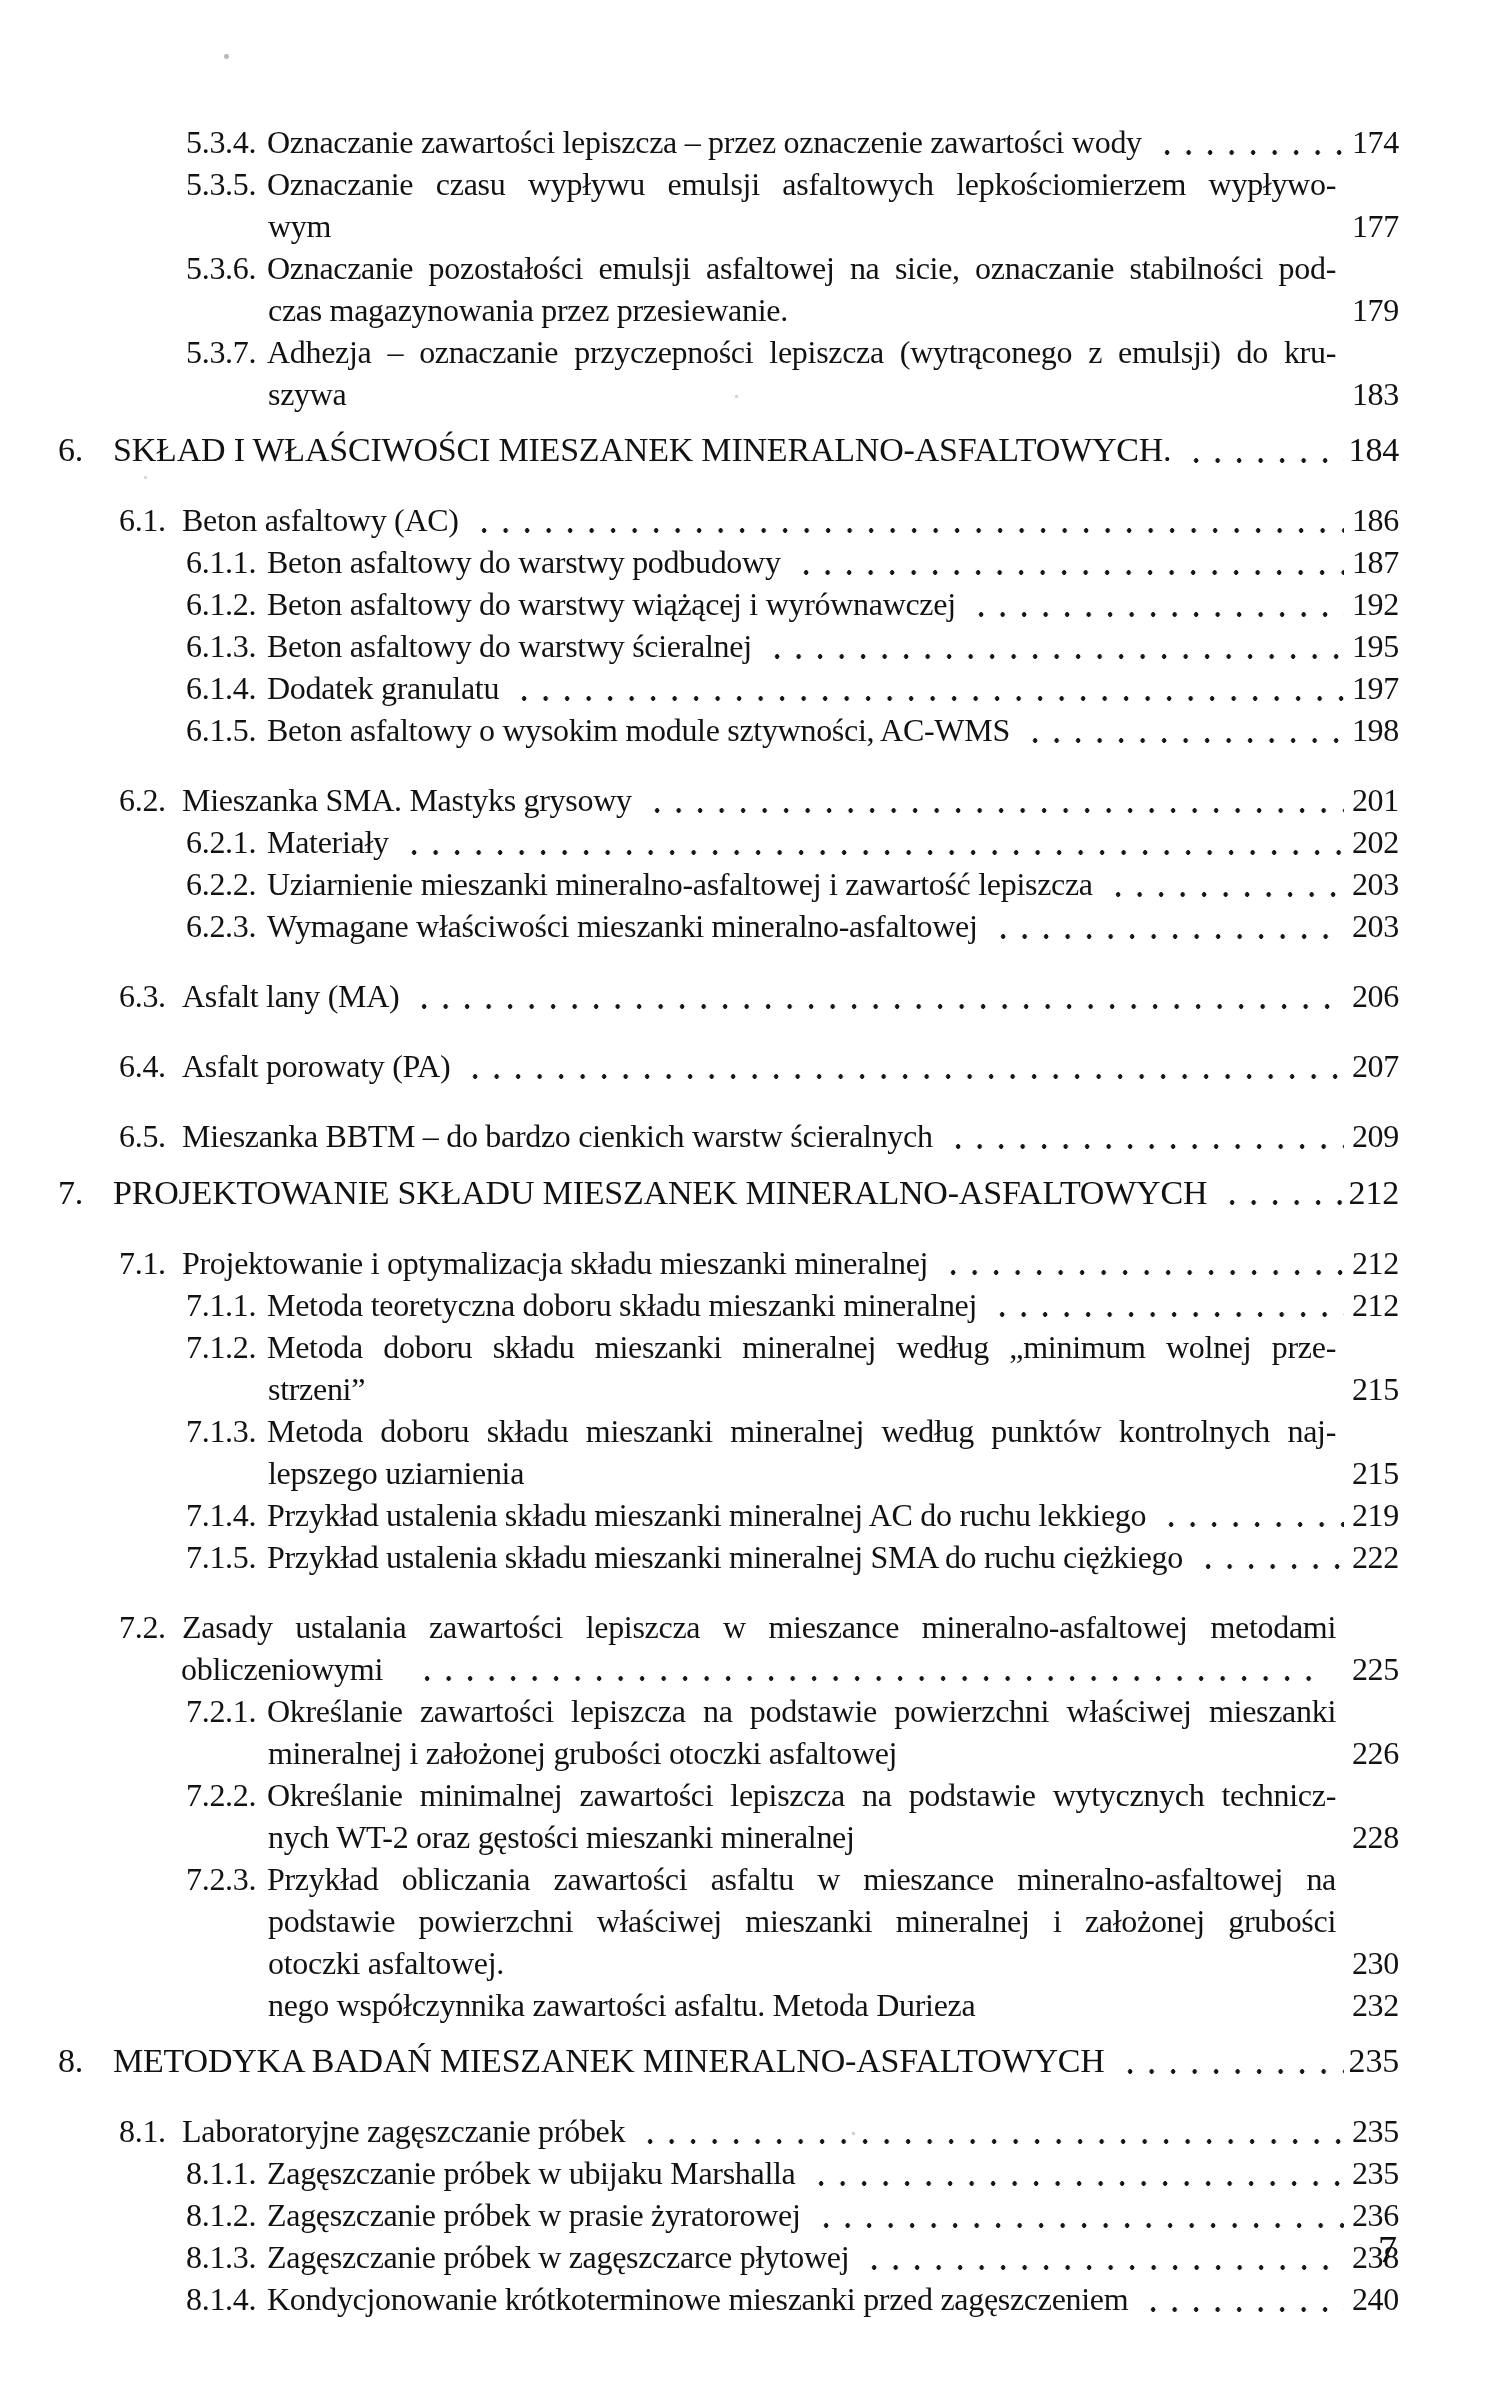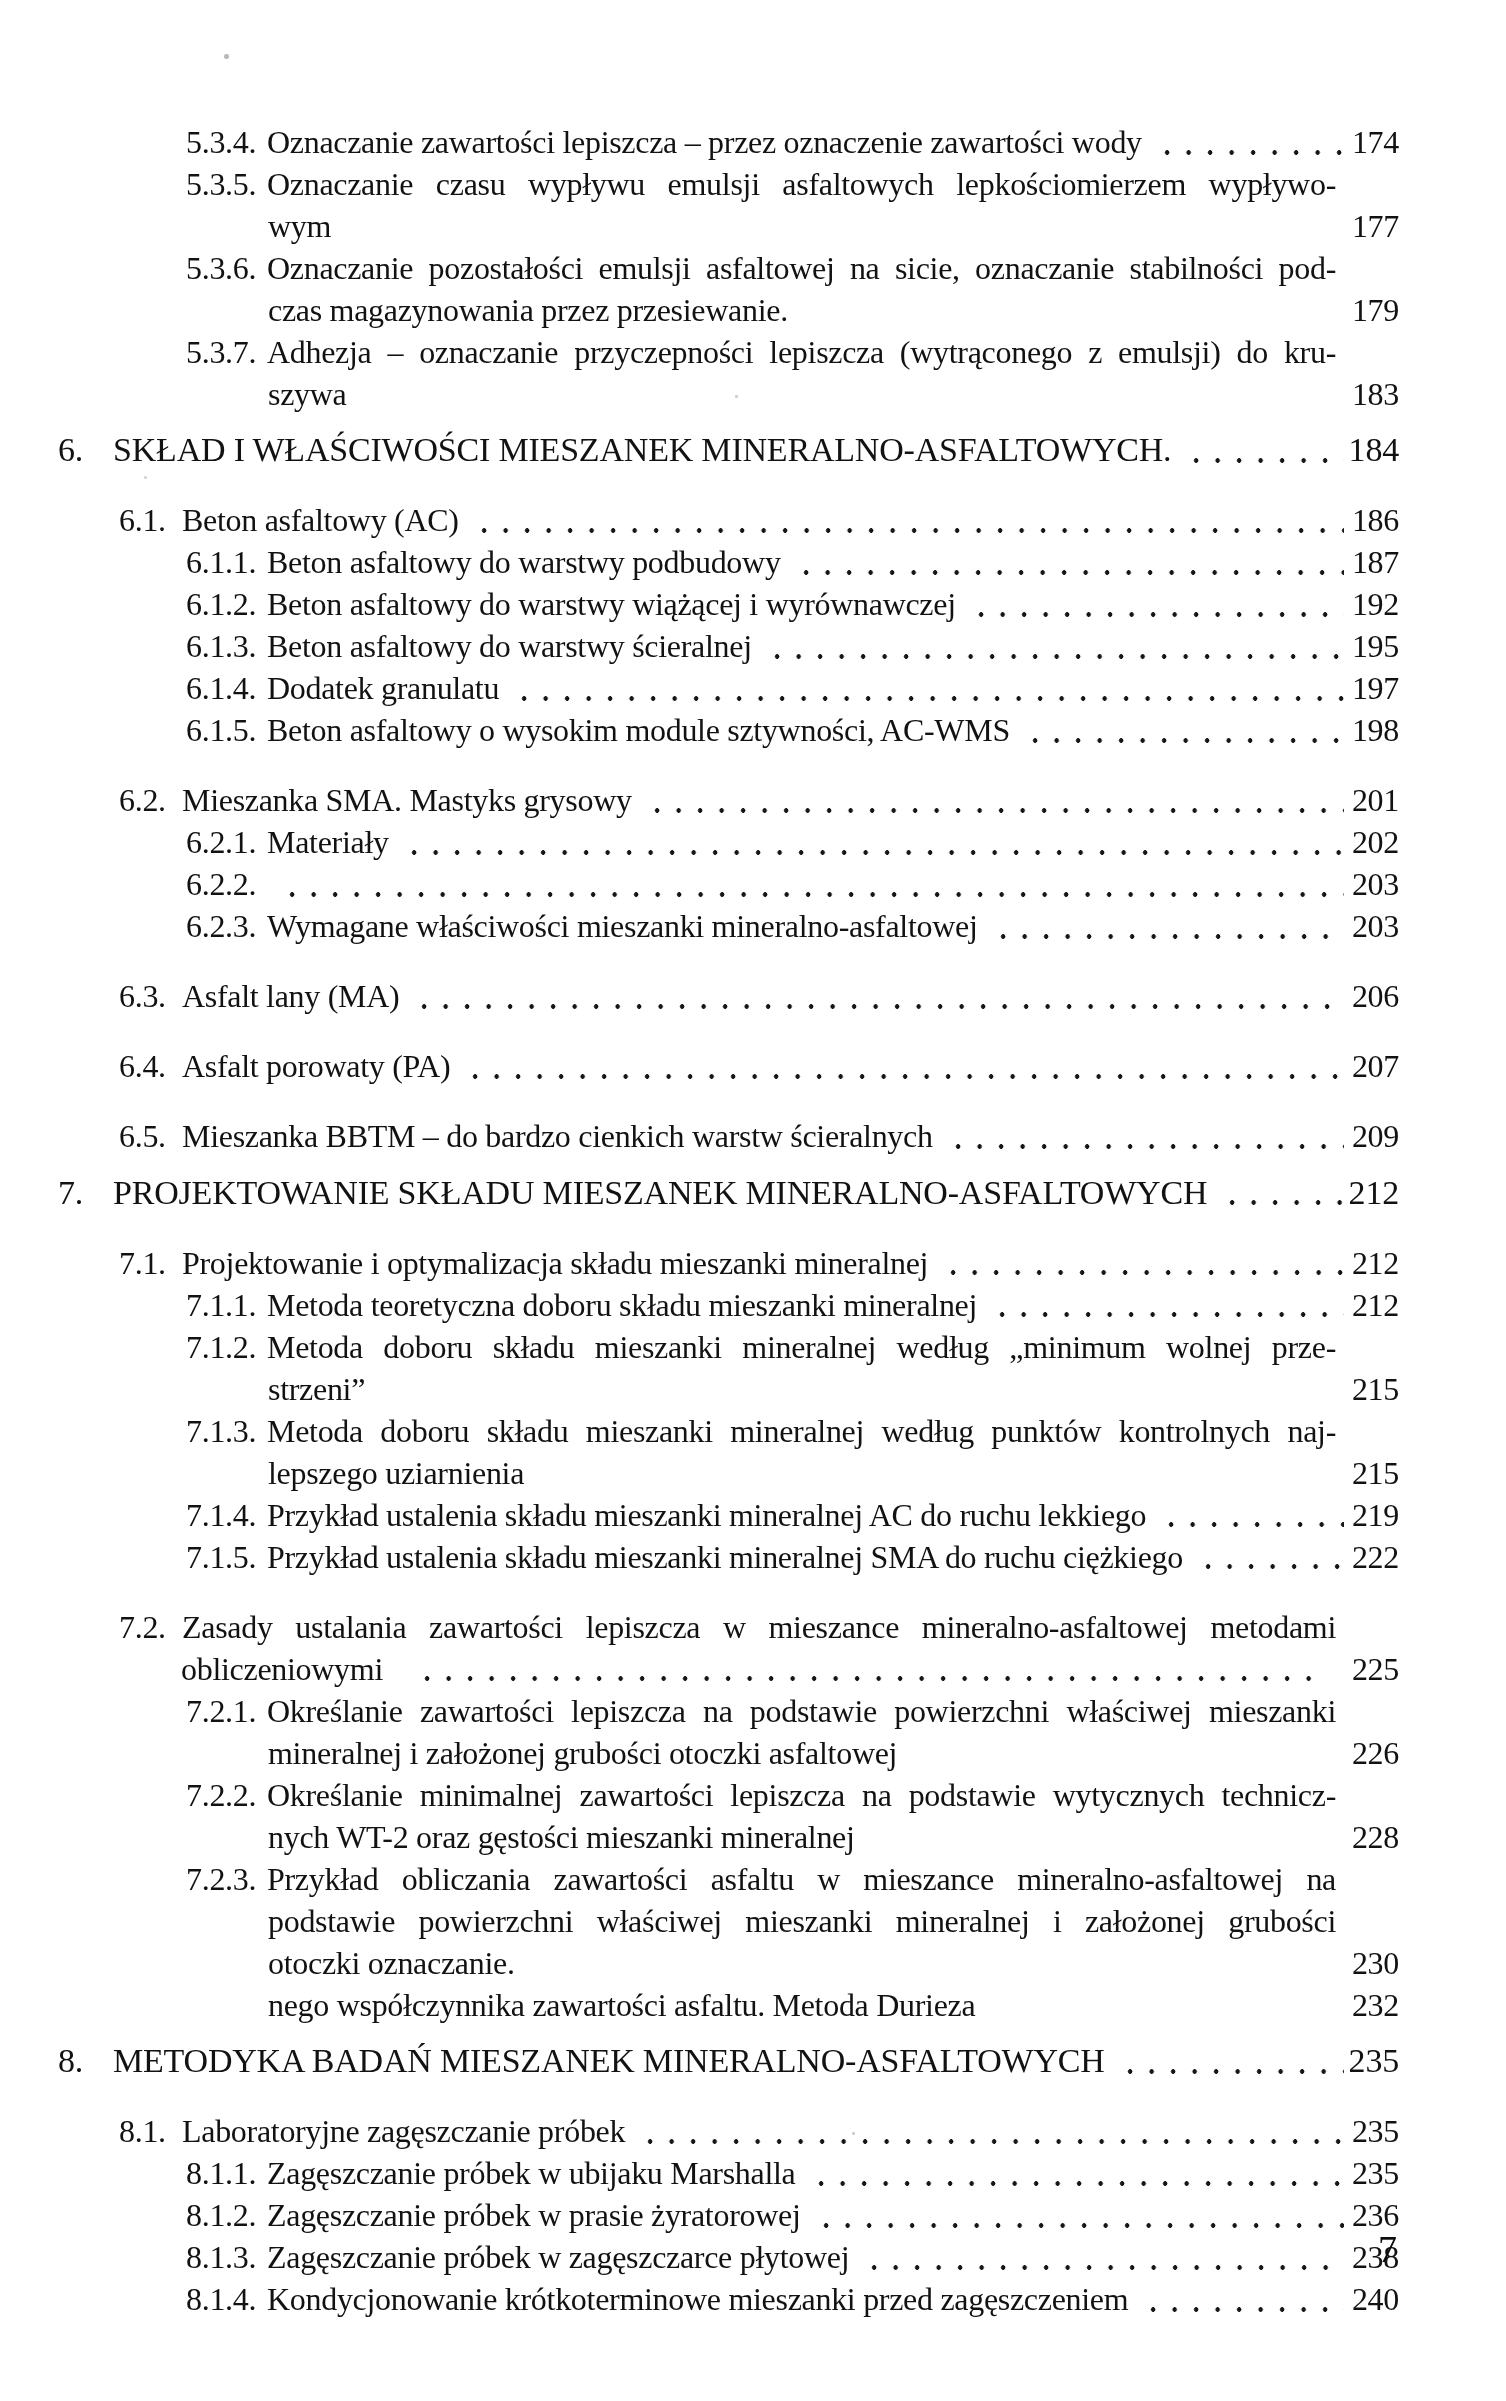--- a/index.html
+++ b/index.html
@@ -98,21 +98,21 @@
       <div class="row cont2"><span class="txt">szywa</span><span class="leader"></span><span class="pg">183</span></div>
       <div class="row chapter gap"><span class="lbl">6.</span><span class="txt">SKŁAD I WŁAŚCIWOŚCI MIESZANEK MINERALNO-ASFALTOWYCH.</span><span class="leader"></span><span class="pg">184</span></div>
       <div class="row l1"><span class="lbl">6.1.</span><span class="txt">Beton asfaltowy (AC)</span><span class="leader"></span><span class="pg">186</span></div>
       <div class="row l2"><span class="lbl">6.1.1.</span><span class="txt">Beton asfaltowy do warstwy podbudowy</span><span class="leader"></span><span class="pg">187</span></div>
       <div class="row l2"><span class="lbl">6.1.2.</span><span class="txt">Beton asfaltowy do warstwy wiążącej i wyrównawczej</span><span class="leader"></span><span class="pg">192</span></div>
       <div class="row l2"><span class="lbl">6.1.3.</span><span class="txt">Beton asfaltowy do warstwy ścieralnej</span><span class="leader"></span><span class="pg">195</span></div>
       <div class="row l2"><span class="lbl">6.1.4.</span><span class="txt">Dodatek granulatu</span><span class="leader"></span><span class="pg">197</span></div>
       <div class="row l2"><span class="lbl">6.1.5.</span><span class="txt">Beton asfaltowy o wysokim module sztywności, AC-WMS</span><span class="leader"></span><span class="pg">198</span></div>
       <div class="row l1"><span class="lbl">6.2.</span><span class="txt">Mieszanka SMA. Mastyks grysowy</span><span class="leader"></span><span class="pg">201</span></div>
       <div class="row l2"><span class="lbl">6.2.1.</span><span class="txt">Materiały</span><span class="leader"></span><span class="pg">202</span></div>
-      <div class="row l2"><span class="lbl">6.2.2.</span><span class="leader"></span><span class="pg">203</span></div>
+      <div class="row l2"><span class="lbl">6.2.2.</span><span class="txt">Uziarnienie mieszanki mineralno-asfaltowej i zawartość lepiszcza</span><span class="leader"></span><span class="pg">203</span></div>
       <div class="row l2"><span class="lbl">6.2.3.</span><span class="txt">Wymagane właściwości mieszanki mineralno-asfaltowej</span><span class="leader"></span><span class="pg">203</span></div>
       <div class="row l1"><span class="lbl">6.3.</span><span class="txt">Asfalt lany (MA)</span><span class="leader"></span><span class="pg">206</span></div>
       <div class="row l1"><span class="lbl">6.4.</span><span class="txt">Asfalt porowaty (PA)</span><span class="leader"></span><span class="pg">207</span></div>
       <div class="row l1"><span class="lbl">6.5.</span><span class="txt">Mieszanka BBTM – do bardzo cienkich warstw ścieralnych</span><span class="leader"></span><span class="pg">209</span></div>
       <div class="row chapter gap"><span class="lbl">7.</span><span class="txt">PROJEKTOWANIE SKŁADU MIESZANEK MINERALNO-ASFALTOWYCH</span><span class="leader"></span><span class="pg">212</span></div>
       <div class="row l1"><span class="lbl">7.1.</span><span class="txt">Projektowanie i optymalizacja składu mieszanki mineralnej</span><span class="leader"></span><span class="pg">212</span></div>
       <div class="row l2"><span class="lbl">7.1.1.</span><span class="txt">Metoda teoretyczna doboru składu mieszanki mineralnej</span><span class="leader"></span><span class="pg">212</span></div>
       <div class="row l2 just"><span class="lbl">7.1.2.</span><span class="txt">Metoda doboru składu mieszanki mineralnej według „minimum wolnej prze-</span></div>
       <div class="row cont2"><span class="txt">strzeni”</span><span class="leader"></span><span class="pg">215</span></div>
       <div class="row l2 just"><span class="lbl">7.1.3.</span><span class="txt">Metoda doboru składu mieszanki mineralnej według punktów kontrolnych naj-</span></div>
@@ -120,21 +120,21 @@
       <div class="row l2"><span class="lbl">7.1.4.</span><span class="txt">Przykład ustalenia składu mieszanki mineralnej AC do ruchu lekkiego</span><span class="leader"></span><span class="pg">219</span></div>
       <div class="row l2"><span class="lbl">7.1.5.</span><span class="txt">Przykład ustalenia składu mieszanki mineralnej SMA do ruchu ciężkiego</span><span class="leader"></span><span class="pg">222</span></div>
       <div class="row l1 just"><span class="lbl">7.2.</span><span class="txt">Zasady ustalania zawartości lepiszcza w mieszance mineralno-asfaltowej metodami</span></div>
       <div class="row cont1"><span class="txt">obliczeniowymi</span><span class="leader"></span><span class="pg">225</span></div>
       <div class="row l2 just"><span class="lbl">7.2.1.</span><span class="txt">Określanie zawartości lepiszcza na podstawie powierzchni właściwej mieszanki</span></div>
       <div class="row cont2"><span class="txt">mineralnej i założonej grubości otoczki asfaltowej</span><span class="leader"></span><span class="pg">226</span></div>
       <div class="row l2 just"><span class="lbl">7.2.2.</span><span class="txt">Określanie minimalnej zawartości lepiszcza na podstawie wytycznych technicz-</span></div>
       <div class="row cont2"><span class="txt">nych WT-2 oraz gęstości mieszanki mineralnej</span><span class="leader"></span><span class="pg">228</span></div>
       <div class="row l2 just"><span class="lbl">7.2.3.</span><span class="txt">Przykład obliczania zawartości asfaltu w mieszance mineralno-asfaltowej na</span></div>
       <div class="row cont2 just"><span class="txt">podstawie powierzchni właściwej mieszanki mineralnej i założonej grubości</span></div>
-      <div class="row cont2"><span class="txt">otoczki oznaczanie.</span><span class="leader"></span><span class="pg">230</span></div>
+      <div class="row cont2"><span class="txt">otoczki asfaltowej.</span><span class="leader"></span><span class="pg">230</span></div>
       <div class="row cont2"><span class="txt">nego współczynnika zawartości asfaltu. Metoda Durieza</span><span class="leader"></span><span class="pg">232</span></div>
       <div class="row chapter gap"><span class="lbl">8.</span><span class="txt">METODYKA BADAŃ MIESZANEK MINERALNO-ASFALTOWYCH</span><span class="leader"></span><span class="pg">235</span></div>
       <div class="row l1"><span class="lbl">8.1.</span><span class="txt">Laboratoryjne zagęszczanie próbek</span><span class="leader"></span><span class="pg">235</span></div>
       <div class="row l2"><span class="lbl">8.1.1.</span><span class="txt">Zagęszczanie próbek w ubijaku Marshalla</span><span class="leader"></span><span class="pg">235</span></div>
       <div class="row l2"><span class="lbl">8.1.2.</span><span class="txt">Zagęszczanie próbek w prasie żyratorowej</span><span class="leader"></span><span class="pg">236</span></div>
       <div class="row l2"><span class="lbl">8.1.3.</span><span class="txt">Zagęszczanie próbek w zagęszczarce płytowej</span><span class="leader"></span><span class="pg">238</span></div>
       <div class="row l2"><span class="lbl">8.1.4.</span><span class="txt">Kondycjonowanie krótkoterminowe mieszanki przed zagęszczeniem</span><span class="leader"></span><span class="pg">240</span></div>
     </div>
   <div class="footer-page">7</div>
 </div>

